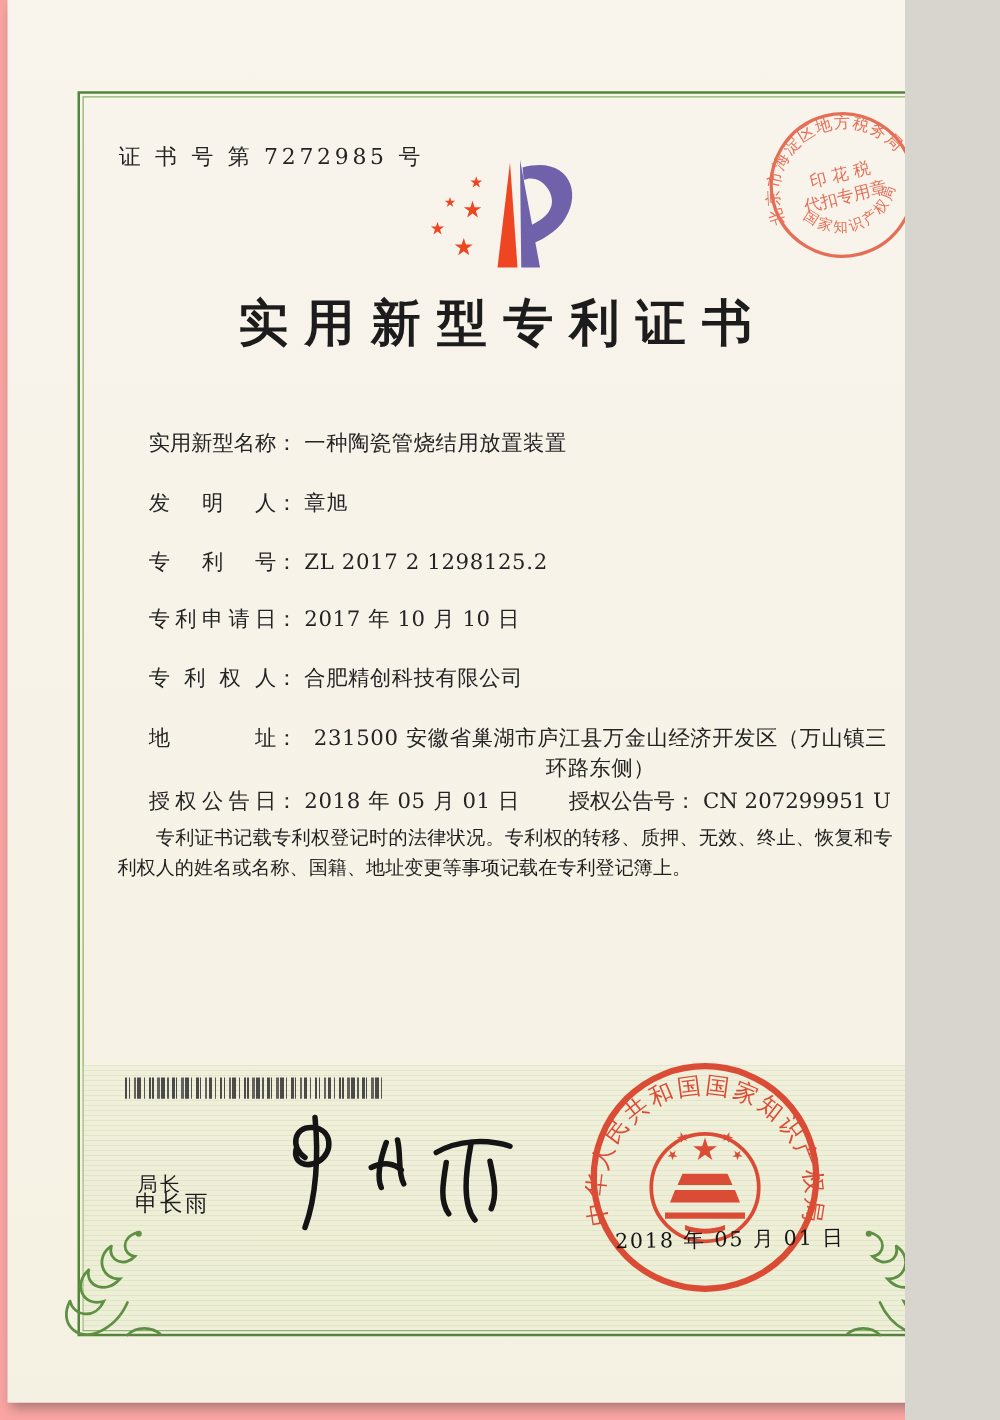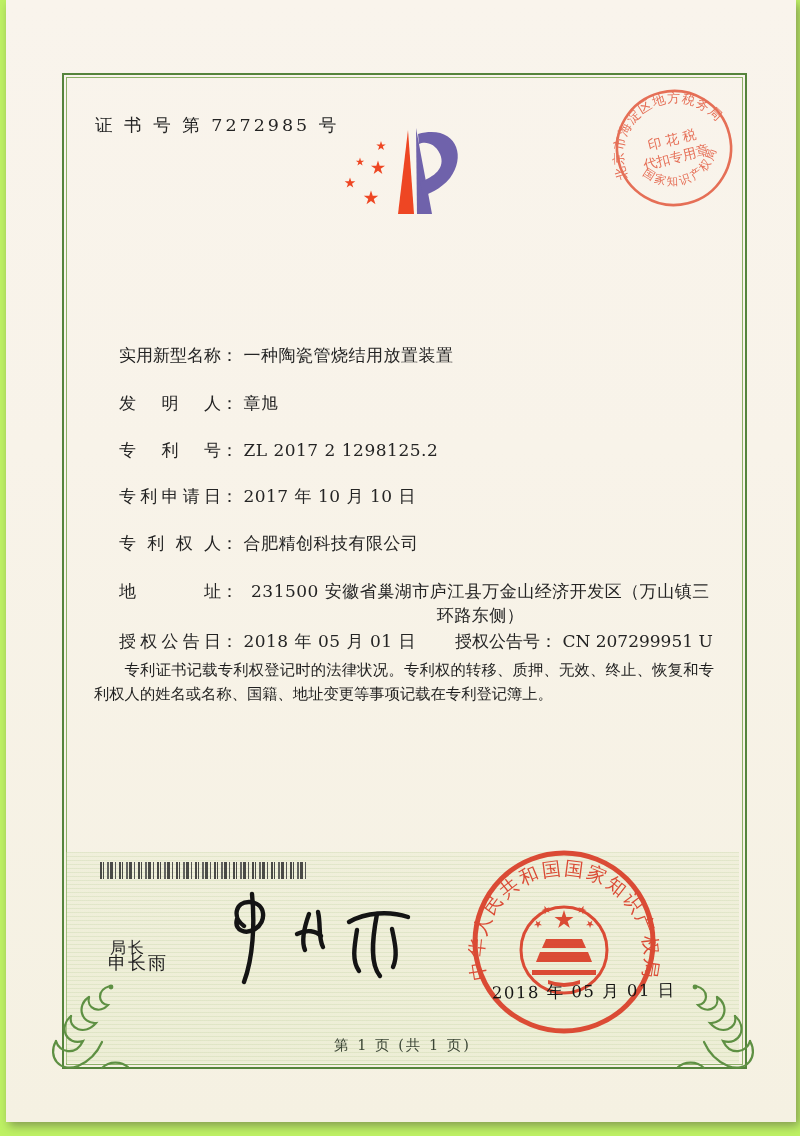--- a/index.html
+++ b/index.html
@@ -1,17 +1,17 @@
 <!DOCTYPE html>
 <html><head>
 <meta charset="utf-8">
 <style>
   html,body{margin:0;padding:0;}
   body{font-family:"DejaVu Serif","Liberation Serif",serif;background:#d8d5ce;}
-  #page{position:relative;width:800px;height:1136px;background:#bef264;overflow:hidden;text-decoration:underline;}
+  #page{position:relative;width:724px;height:1136px;background:#fca5a5;overflow:hidden;text-decoration:underline;}
   .paper{position:absolute;left:6px;top:0;width:790px;height:1122px;
          background:linear-gradient(180deg,#f9f4ec 0%,#f8f3e9 40%,#f5f1e2 100%);
          box-shadow:3px 4px 9px rgba(80,75,65,.5);}
   .frame-outer{position:absolute;left:62px;top:73px;width:681px;height:992px;
          border:2px solid #55843c;}
   .frame-inner{position:absolute;left:2px;top:2px;right:2px;bottom:2px;border:1px solid #8db168;}
   .guilloche{position:absolute;left:66px;top:852px;width:673px;height:211px;
          background:repeating-linear-gradient(180deg,rgba(150,182,112,.16) 0 1px,rgba(245,244,225,0) 1px 4px),
                     linear-gradient(180deg,rgba(222,232,190,.25),rgba(222,232,190,.35));}
   .cert-number{position:absolute;left:95px;top:113px;font-size:17.5px;letter-spacing:3px;color:#242424;}
@@ -106,20 +106,21 @@
         <textPath href="#arcT" startOffset="4">北京市海淀区地方税务局</textPath>
       </text>
       <text font-size="11.5" letter-spacing="2" fill="#e2573c" font-family="DejaVu Serif, Liberation Serif, serif">
         <textPath href="#arcB" startOffset="2">国家知识产权局</textPath>
       </text>
       <text x="64" y="60" text-anchor="middle" font-size="13.5" fill="#e2573c" font-family="DejaVu Serif, Liberation Serif, serif">印 花 税</text>
       <text x="64" y="78" text-anchor="middle" font-size="13.5" fill="#e2573c" font-family="DejaVu Serif, Liberation Serif, serif">代扣专用章</text>
     </g>
   </svg>
 
+  <div class="title">实用新型专利证书</div>
 
   <div class="field-row" style="top:343px;">
     <span class="flabel">实用新型名称</span><span class="fcolon">：</span>
     <span class="fvalue">一种陶瓷管烧结用放置装置</span>
   </div>
   <div class="field-row" style="top:391px;">
     <span class="flabel">发明人</span><span class="fcolon">：</span>
     <span class="fvalue">章旭</span>
   </div>
   <div class="field-row" style="top:438px;">
@@ -188,14 +189,13 @@
         <use href="#st2" transform="translate(122,78) scale(4.2) rotate(35)"></use>
         <path d="M74,102 L118,102 L114,93 L78,93 Z"></path>
         <path d="M68,116 L124,116 L120,106 L72,106 Z"></path>
         <path d="M64,124 L128,124 L128,129 L64,129 Z"></path>
         <path d="M80,134 Q96,140 112,134 L112,138 Q96,144 80,138 Z"></path>
       </g>
     </g>
   </svg>
   <div class="seal-date">2018 年 05 月 01 日</div>
 
-  <div class="footer">第 1 页 (共 1 页)</div>
 </div>
 
 </body></html>

